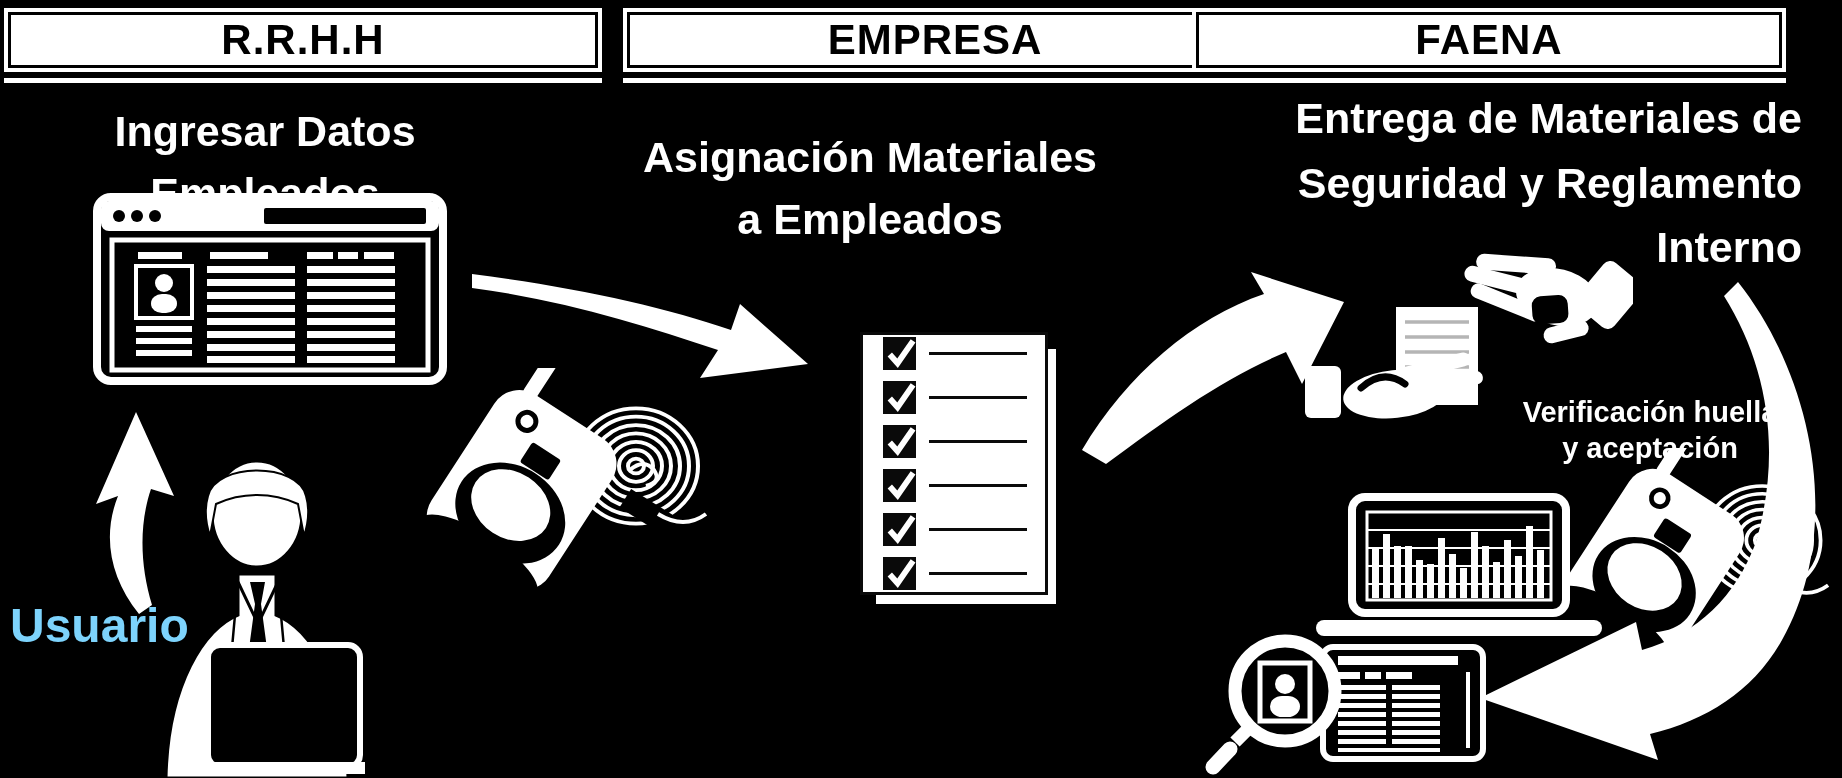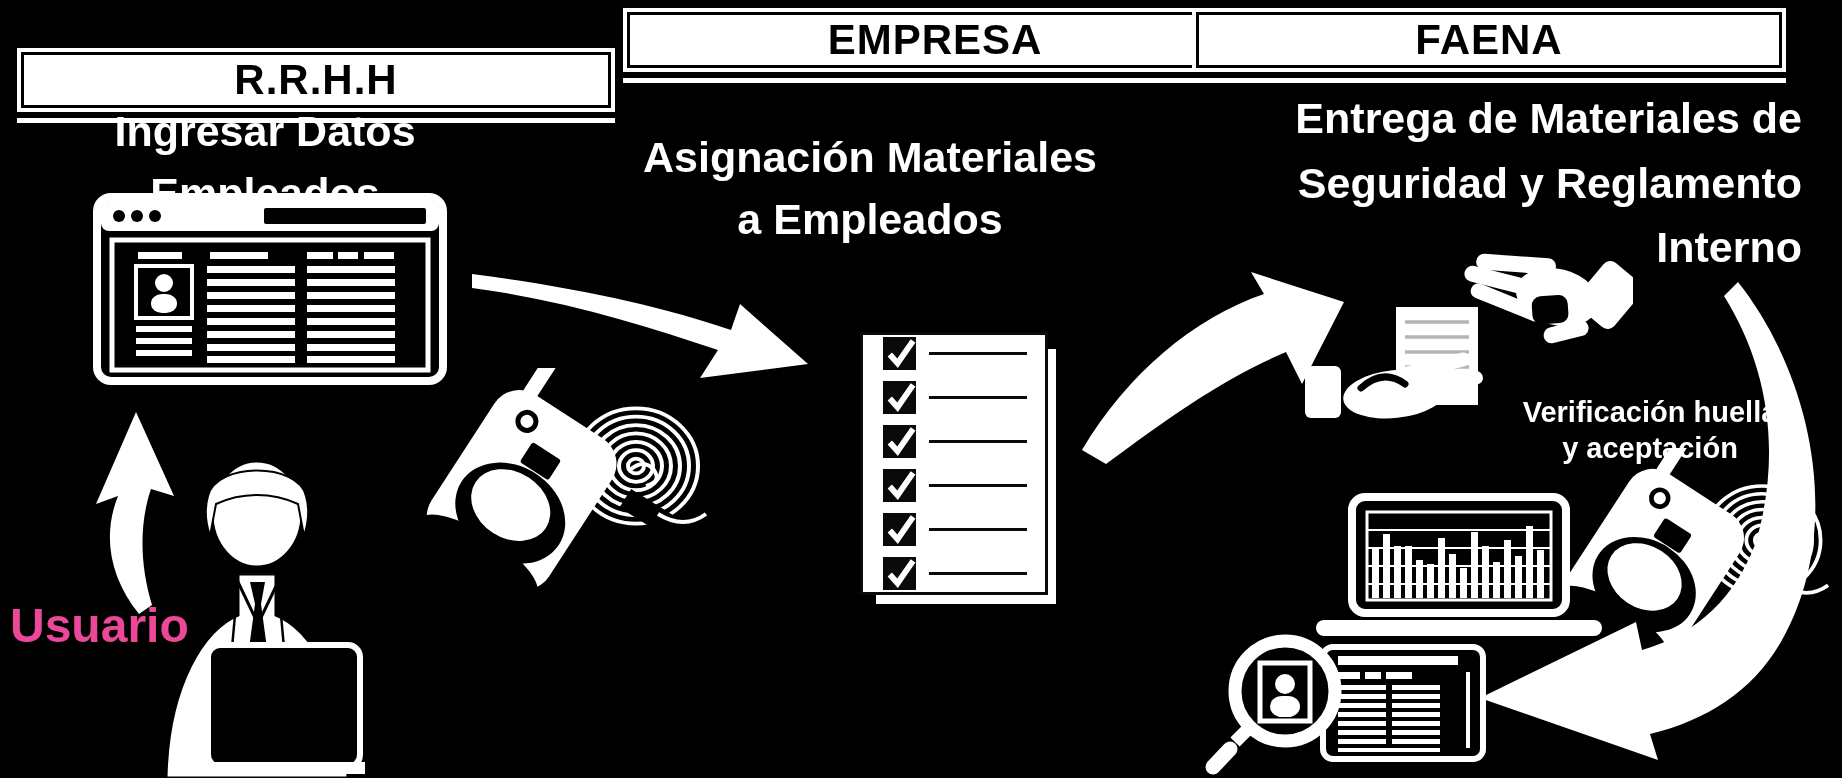--- a/index.html
+++ b/index.html
@@ -10,38 +10,38 @@
   
   .hdr{
     position:absolute;top:12px;height:50px;background:#ffffff;
     border:3px solid #000;box-shadow:0 0 0 4px #ffffff;
     display:flex;align-items:center;justify-content:center;
     font-size:42px;font-weight:bold;color:#000;letter-spacing:1px;
   }
   .hdr::after{
     content:"";position:absolute;left:-7px;right:-7px;bottom:-18px;height:5px;background:#ffffff;
   }
-  #hdr-rrhh{left:21px;width:584px;margin-top:40px;}
+  #hdr-rrhh{left:8px;width:584px;}
   #hdr-empresa{left:627px;width:584px;padding-left:13px;}
   #hdr-faena{left:1196px;width:580px;}
   
   .col-title{
     position:absolute;color:#ffffff;font-weight:bold;
     white-space:pre-line;font-size:43px;line-height:1.45;
   }
   #title-rrhh{left:0px;top:100px;width:530px;text-align:center;}
   #title-empresa{left:600px;top:126px;width:540px;text-align:center;}
   #title-faena{right:40px;top:86px;width:565px;text-align:right;line-height:1.5;}
   .small-label{
     position:absolute;color:#ffffff;font-weight:bold;font-size:29px;
     line-height:1.25;white-space:pre-line;text-align:center;
   }
   #label-registrar{left:495px;top:590px;width:300px;}
   #label-verificacion{left:1495px;top:394px;width:310px;}
-  #label-usuario{position:absolute;left:10px;top:598px;color:#ec4899;font-weight:bold;font-size:48px;}
+  #label-usuario{position:absolute;left:10px;top:598px;color:#7dd3fc;font-weight:bold;font-size:48px;}
   
   .abs{position:absolute;}
   
   #checklist{
     left:860px;top:332px;width:188px;height:263px;background:#ffffff;
     border:3px solid #0a0a0a;box-shadow:12px 13px 0 -4px #ffffff;
     display:flex;flex-direction:column;justify-content:center;gap:11px;
     padding:6px 0;box-sizing:border-box;
   }
   .chk-row{display:flex;align-items:center;height:33px;margin-left:20px;}

